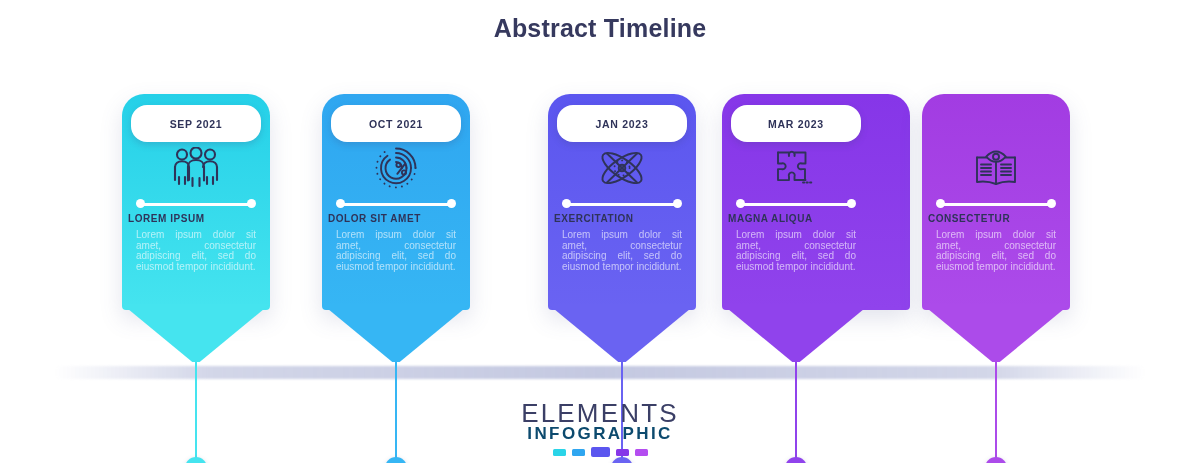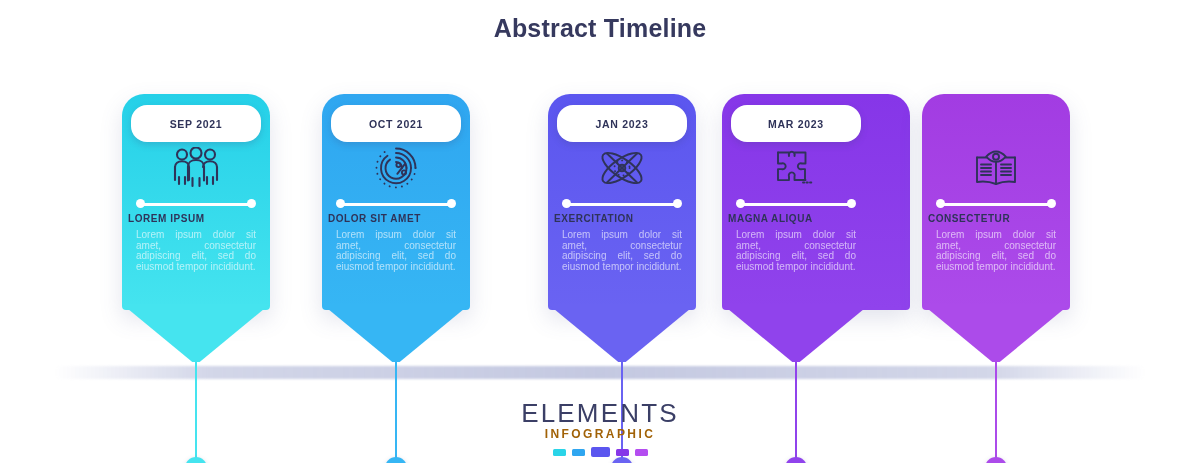--- a/index.html
+++ b/index.html
@@ -186,23 +186,23 @@
     text-align: center;
   }
   .brand-main {
     font-size: 26px;
     font-weight: normal;
     color: #3b3f66;
     letter-spacing: 2.2px;
     line-height: 26px;
   }
   .brand-sub {
-    font-size: 12px;
+    font-size: 17px;
     font-weight: bold;
-    color: #a16207;
+    color: #0c4a6e;
     letter-spacing: 2.4px;
     line-height: 16px;
   }
   .brand-dashes {
     margin-top: 5px;
     display: flex;
     justify-content: center;
     align-items: center;
     gap: 6px;
   }

